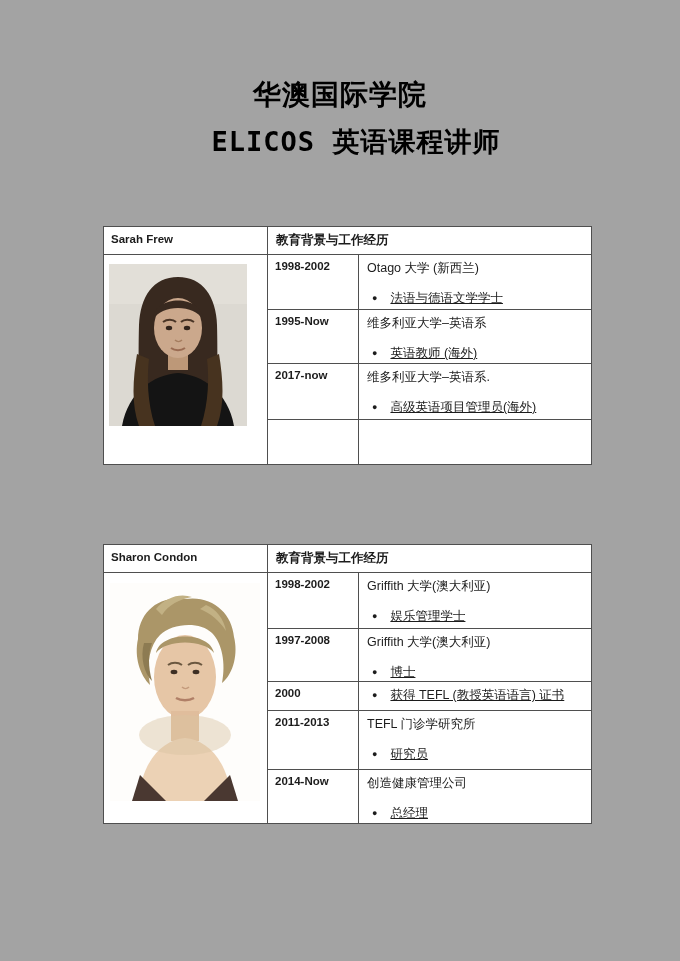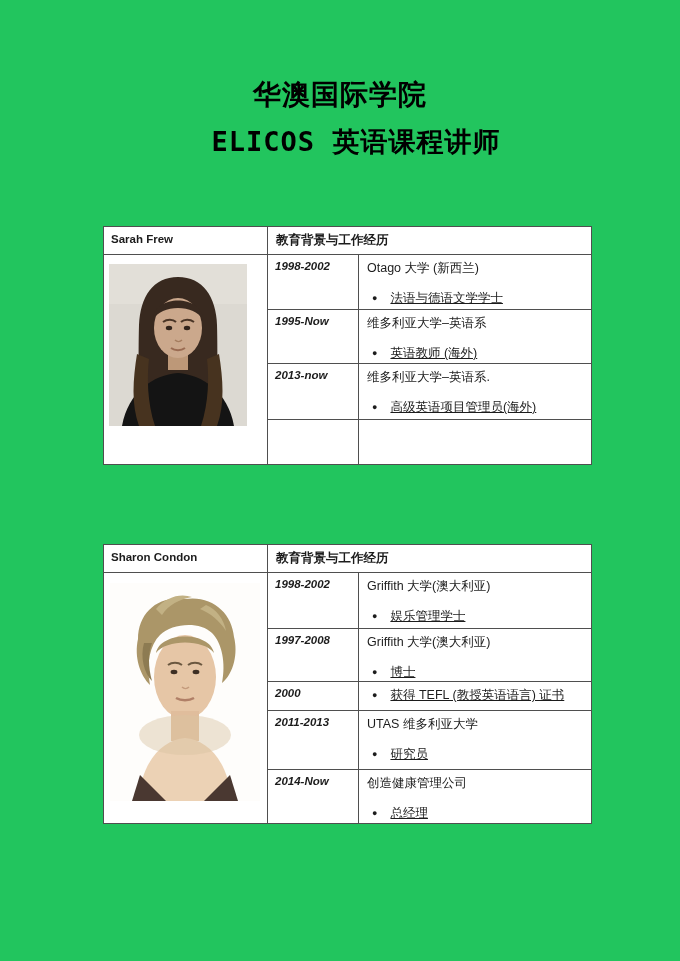--- a/index.html
+++ b/index.html
@@ -1,19 +1,19 @@
 <!DOCTYPE html>
 <html><head>
 <meta charset="utf-8">
 <style>
   html,body{margin:0;padding:0;background:#ffffff;}
   .page{
     position:relative;
     width:680px;height:961px;
-    background:#22c55e;
+    background:#a3a3a3;
     font-family:"Liberation Sans","DejaVu Sans",sans-serif;
     color:#1c1c1c;
     overflow:hidden;
   }
   .title{
     position:absolute;left:0;width:680px;
     text-align:center;font-weight:bold;color:#000;
     letter-spacing:1px;
   }
   .title-1{top:76px;font-size:28px;}
@@ -30,21 +30,21 @@
   }
   td.name-cell{
     font-weight:bold;font-size:11.5px;
   }
   td.name-cell .celltext{margin:6px 0 0 7px;}
   td.edu-header-cell{
     font-weight:bold;font-size:12.5px;
   }
   td.edu-header-cell .celltext{margin:5px 0 0 8px;}
   td.period-cell{font-weight:bold;font-size:11.5px;}
-  td.period-cell .celltext{margin:5px 0 0 7px;font-style:italic;}
+  td.period-cell .celltext{margin:5px 0 0 7px;}
   td.detail-cell{font-size:12.5px;}
   .line1{margin:5px 0 0 8px;white-space:nowrap;}
   .bullet-line{margin:13px 0 0 13px;white-space:nowrap;}
   .bullet-line.solo{margin-top:5px;}
   .bullet-glyph{font-size:9px;vertical-align:1px;letter-spacing:0;}
   .bullet-text{margin-left:13px;text-decoration:underline;}
   td.photo-cell{padding:0;}
   .photo-wrap{display:block;}
 </style>
 </head>
@@ -102,21 +102,21 @@
           <td class="period-cell" style="height: 53px;">
             <div class="celltext">1995-Now</div>
           </td>
           <td class="detail-cell">
             <div class="line1">维多利亚大学–英语系</div>
             <div class="bullet-line"><span class="bullet-glyph">●</span><span class="bullet-text">英语教师 (海外)</span></div>
           </td>
         </tr>
         <tr class="body-row">
           <td class="period-cell" style="height: 55px;">
-            <div class="celltext">2013-now</div>
+            <div class="celltext">2017-now</div>
           </td>
           <td class="detail-cell">
             <div class="line1">维多利亚大学–英语系.</div>
             <div class="bullet-line"><span class="bullet-glyph">●</span><span class="bullet-text">高级英语项目管理员(海外)</span></div>
           </td>
         </tr>
         <tr class="body-row">
           <td class="period-cell" style="height: 44px;"></td>
           <td class="detail-cell"></td>
         </tr>
@@ -184,21 +184,21 @@
           </td>
           <td class="detail-cell">
             <div class="bullet-line solo"><span class="bullet-glyph">●</span><span class="bullet-text">获得 TEFL (教授英语语言) 证书</span></div>
           </td>
         </tr>
         <tr class="body-row">
           <td class="period-cell" style="height: 58px;">
             <div class="celltext">2011-2013</div>
           </td>
           <td class="detail-cell">
-            <div class="line1">UTAS 维多利亚大学</div>
+            <div class="line1">TEFL 门诊学研究所</div>
             <div class="bullet-line"><span class="bullet-glyph">●</span><span class="bullet-text">研究员</span></div>
           </td>
         </tr>
         <tr class="body-row">
           <td class="period-cell" style="height: 53px;">
             <div class="celltext">2014-Now</div>
           </td>
           <td class="detail-cell">
             <div class="line1">创造健康管理公司</div>
             <div class="bullet-line"><span class="bullet-glyph">●</span><span class="bullet-text">总经理</span></div>

